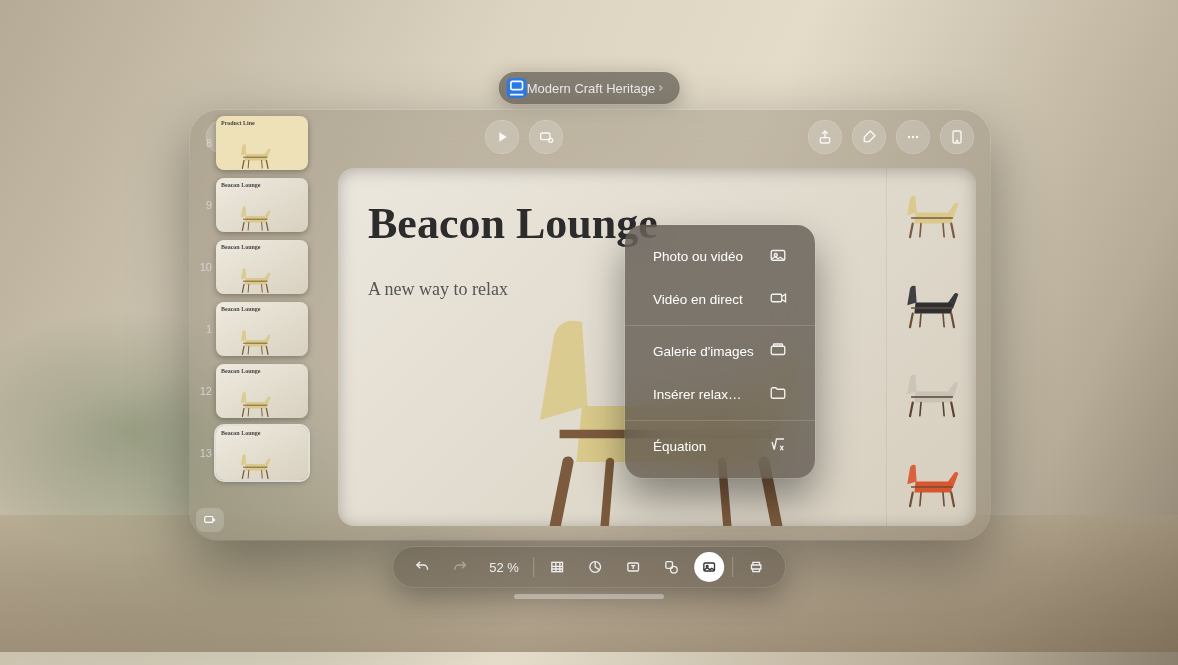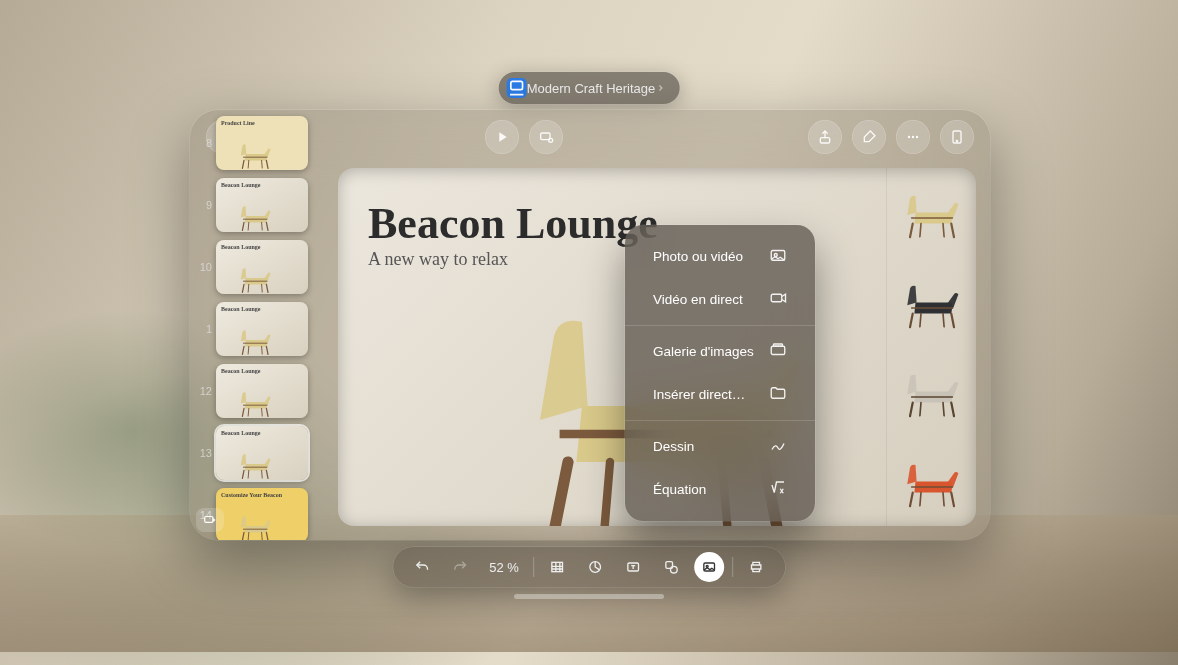--- a/index.html
+++ b/index.html
@@ -68,21 +68,21 @@
     border-radius: 16px;
     box-shadow: 0 2px 16px rgba(0,0,0,.25) inset;
     overflow:hidden;
   }
   .canvas h1 {
     font-family: Georgia, "Times New Roman", serif;
     font-size: 44px; font-weight:600; color:#2c2c2c;
     padding: 30px 0 0 30px;
   }
   .canvas .sub {
-    font-family: Georgia, serif; font-size:18px; color:#555; padding-left:30px;
+    font-family: Georgia, serif; font-size:18px; color:#555; padding-left:30px;margin-top:30px;
   }
   .chair-main {
     position:absolute; left:160px; bottom:0; width:340px; height:260px;
   }
   .chair-thumbs {
     position:absolute; right:0; top:0; bottom:0; width:90px;
     display:flex; flex-direction:column;
   }
   .chair-thumb {
     flex:1; border-left:1px solid rgba(0,0,0,.06);
@@ -300,36 +300,20 @@
     <path d="M40 70 L38 94" stroke="#7b5a3d" stroke-width="3" stroke-linecap="round"></path>
     <path d="M80 70 L82 94" stroke="#7b5a3d" stroke-width="3" stroke-linecap="round"></path>
     <path d="M22 60 L98 60" stroke="#7b5a3d" stroke-width="3"></path>
   </svg>
         </div>
       </div>
       <div class="thumb-row">
         <div class="num">13</div>
         <div class="thumb sel">
           <div class="mini-title">Beacon Lounge</div>
-          <svg class="chair-svg" viewBox="0 0 120 100" width="38.4" height="32" style="position: absolute; bottom: 0px; left: 20px;">
-    <path d="M15 55 L20 25 Q22 18 30 20 L32 50 Z" fill="#d9c98a" opacity=".9"></path>
-    <path d="M30 50 L90 50 Q98 50 97 58 L95 70 L28 70 Z" fill="#d9c98a"></path>
-    <path d="M88 52 L100 35 Q103 30 108 35 L98 62 Z" fill="#d9c98a" opacity=".95"></path>
-    <path d="M25 70 L20 95" stroke="#7b5a3d" stroke-width="4" stroke-linecap="round"></path>
-    <path d="M95 70 L100 95" stroke="#7b5a3d" stroke-width="4" stroke-linecap="round"></path>
-    <path d="M40 70 L38 94" stroke="#7b5a3d" stroke-width="3" stroke-linecap="round"></path>
-    <path d="M80 70 L82 94" stroke="#7b5a3d" stroke-width="3" stroke-linecap="round"></path>
-    <path d="M22 60 L98 60" stroke="#7b5a3d" stroke-width="3"></path>
-  </svg>
-        </div>
-      </div>
-      <div class="thumb-row">
-        <div class="num">14</div>
-        <div class="thumb" style="background: rgb(238, 207, 104);">
-          <div class="mini-title">Customize Your Beacon</div>
           <svg class="chair-svg" viewBox="0 0 120 100" width="38.4" height="32" style="position: absolute; bottom: 0px; left: 20px;">
     <path d="M15 55 L20 25 Q22 18 30 20 L32 50 Z" fill="#d9c98a" opacity=".9"></path>
     <path d="M30 50 L90 50 Q98 50 97 58 L95 70 L28 70 Z" fill="#d9c98a"></path>
     <path d="M88 52 L100 35 Q103 30 108 35 L98 62 Z" fill="#d9c98a" opacity=".95"></path>
     <path d="M25 70 L20 95" stroke="#7b5a3d" stroke-width="4" stroke-linecap="round"></path>
     <path d="M95 70 L100 95" stroke="#7b5a3d" stroke-width="4" stroke-linecap="round"></path>
     <path d="M40 70 L38 94" stroke="#7b5a3d" stroke-width="3" stroke-linecap="round"></path>
     <path d="M80 70 L82 94" stroke="#7b5a3d" stroke-width="3" stroke-linecap="round"></path>
     <path d="M22 60 L98 60" stroke="#7b5a3d" stroke-width="3"></path>
   </svg>
@@ -428,32 +412,26 @@
     </div>
     <div class="sep"></div>
     <div class="item">
       <span>Galerie d'images</span>
       <span><svg viewBox="0 0 24 24" fill="none" stroke="currentColor" stroke-width="1.8">
           <rect x="3" y="7" width="18" height="11" rx="2"></rect>
           <rect x="6" y="4" width="12" height="3" rx="1"></rect>
         </svg></span>
     </div>
     <div class="item">
-      <span>Insérer direct…</span>
+      <span>Insérer relax…</span>
       <span><svg viewBox="0 0 24 24" fill="none" stroke="currentColor" stroke-width="1.8">
           <path d="M3 7a2 2 0 012-2h4l2 2h8a2 2 0 012 2v8a2 2 0 01-2 2H5a2 2 0 01-2-2V7z"></path>
         </svg></span>
     </div>
     <div class="sep"></div>
-    <div class="item">
-      <span>Dessin</span>
-      <span><svg viewBox="0 0 24 24" fill="none" stroke="currentColor" stroke-width="1.8">
-          <path d="M4 18c3-6 6-6 8-2s5 1 8-6"></path>
-        </svg></span>
-    </div>
     <div class="item">
       <span>Équation</span>
       <span><svg viewBox="0 0 24 24" fill="none" stroke="currentColor" stroke-width="1.8">
           <path d="M4 8l3 10 3-14h10"></path>
           <path d="M15 13l4 6M19 13l-4 6"></path>
         </svg></span>
     </div>
   </div>
 
 <div class="bottombar">

